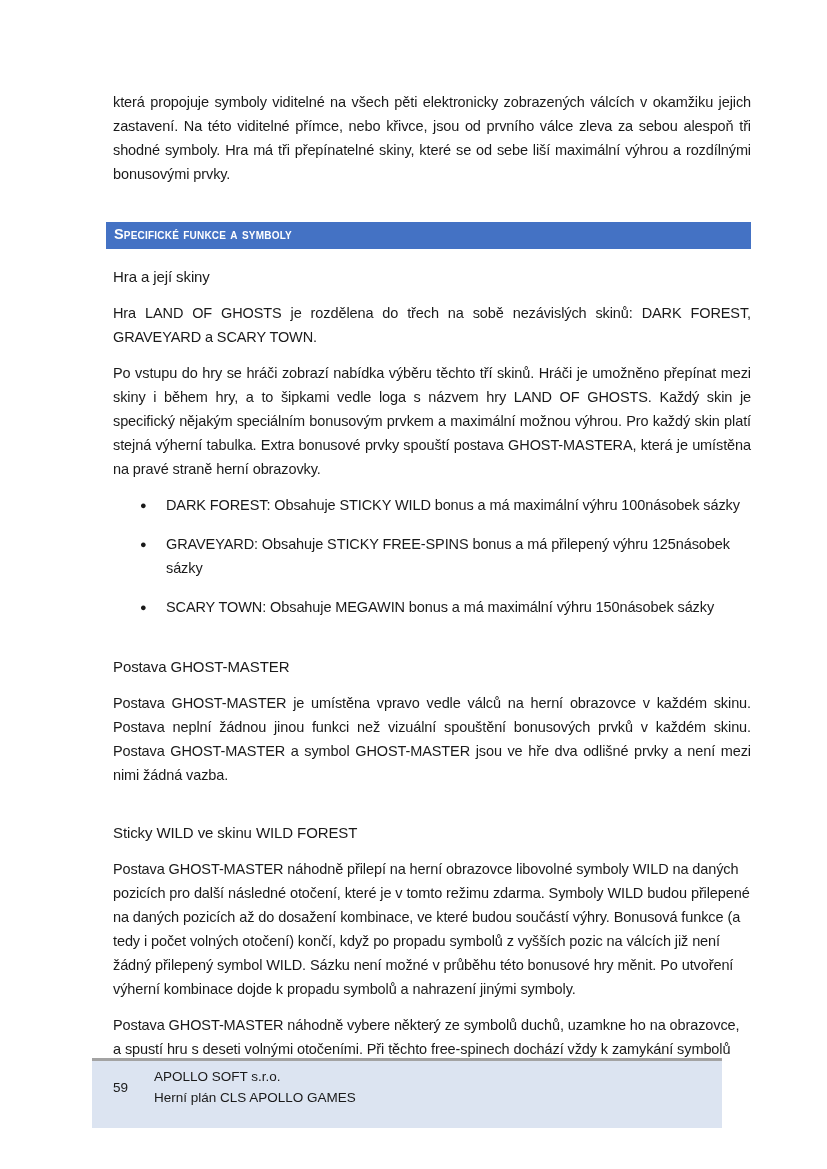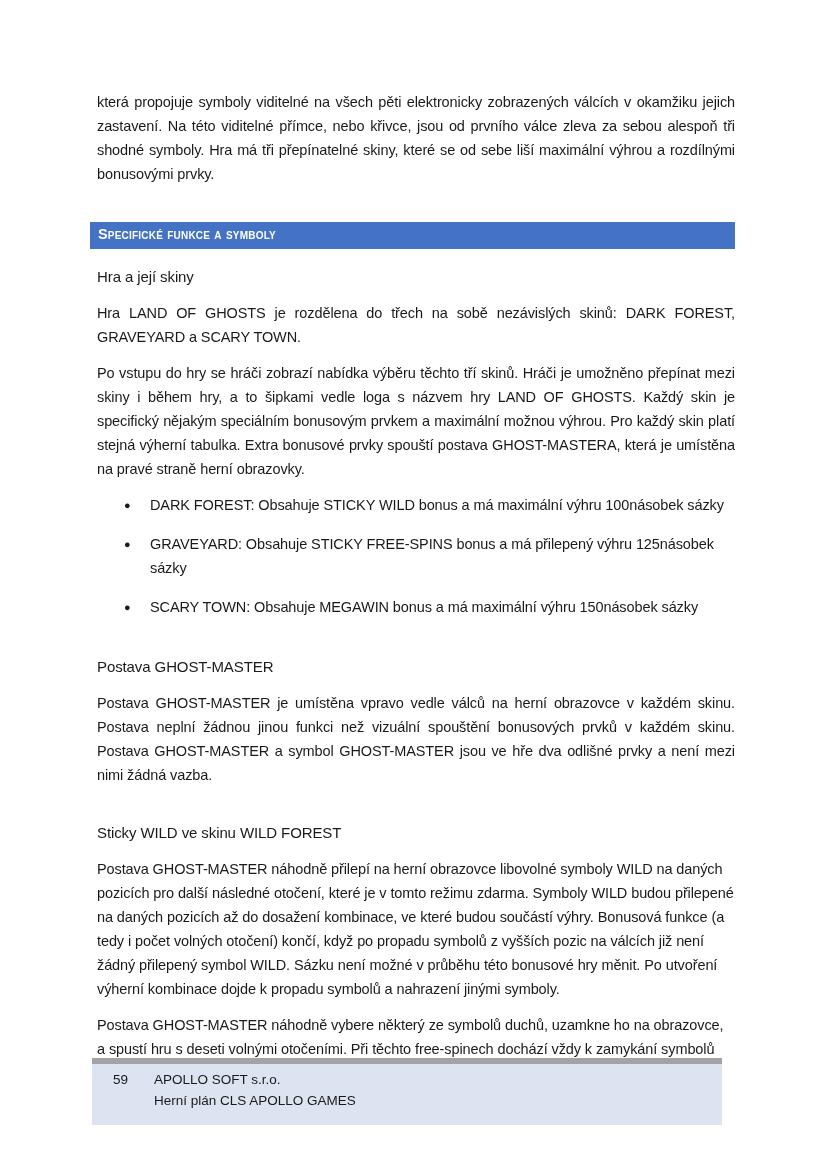--- a/index.html
+++ b/index.html
@@ -11,21 +11,21 @@
     position: relative;
     width: 827px;
     height: 1169px;
     background: #ffffff;
     font-family: "Liberation Sans", sans-serif;
     color: #1a1a1a;
     overflow: hidden;
   }
   .content {
     position: absolute;
-    left: 97px;
+    left: 113px;
     top: 90px;
     width: 638px;
     font-size: 14.5px;
     line-height: 24px;
     letter-spacing: -0.1px;
   }
   p { margin: 0 0 12px 0; }
   p.justify { text-align: justify; }
   .banner {
     background: #4472C4;
@@ -56,25 +56,25 @@
     flex: 0 0 26px;
     font-size: 11px;
     line-height: 24px;
   }
   .bullet-text { flex: 1; }
   .footer {
     position: absolute;
     left: 92px;
     top: 1058px;
     width: 630px;
-    border-top: 6px solid #a3a3a3;
+    border-top: 3px solid #a3a3a3;
     background: #dce4f1;
     display: flex;
-    align-items: flex-start;
-    padding: 4px 0 14px 0;
+    align-items: center;
+    padding: 4px 0 20px 0;
     box-sizing: border-box;
   }
   .footer-num {
     width: 36px;
     text-align: right;
     font-size: 13.5px;
     line-height: 21px;
     padding-top: 1px;
   }
   .footer-divider {

